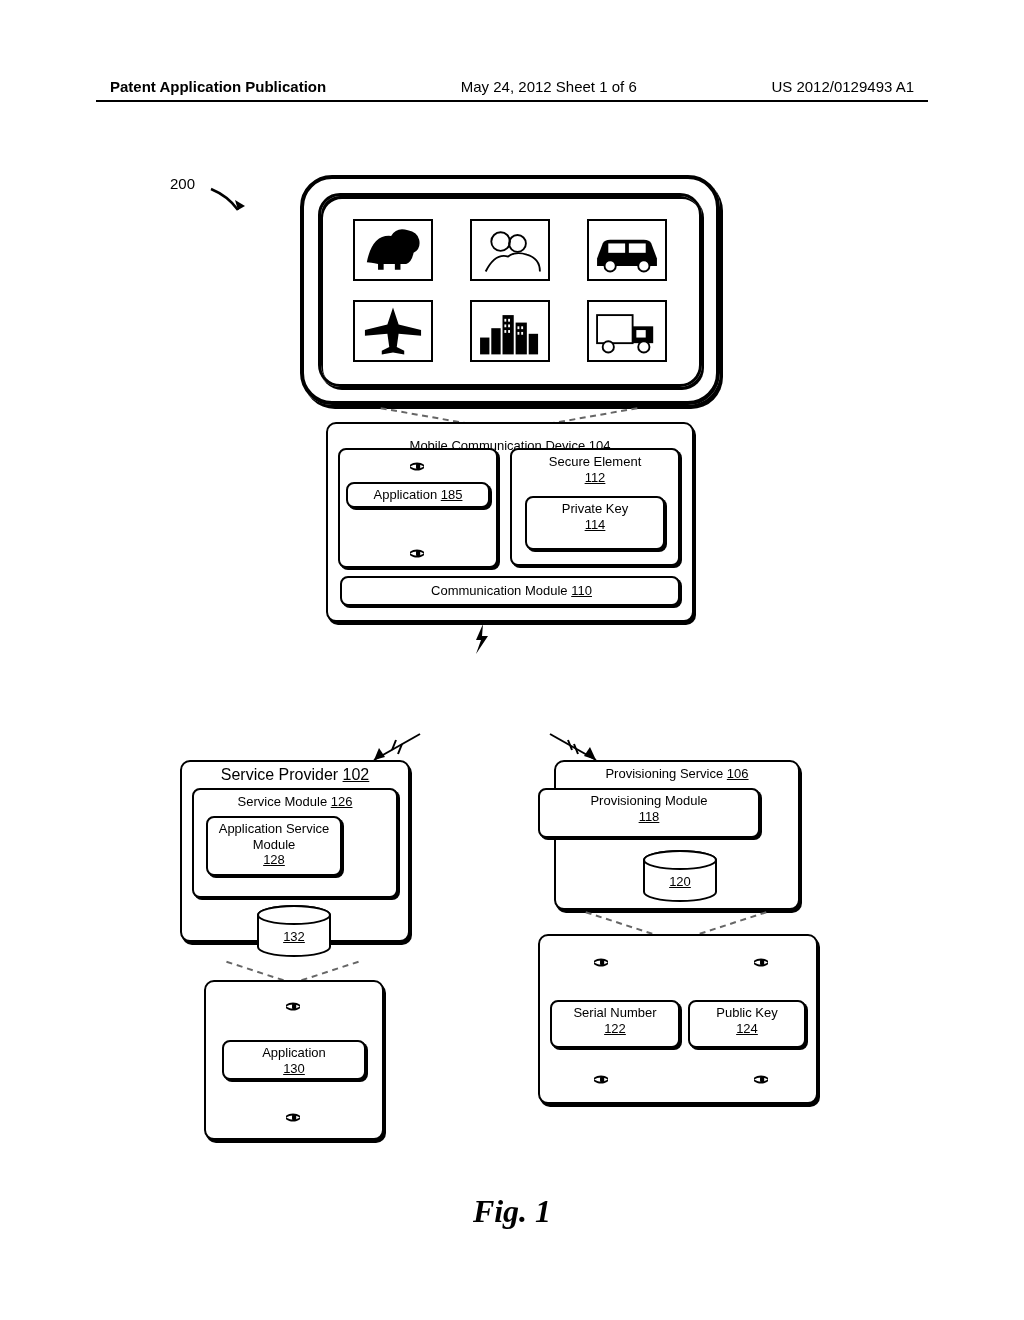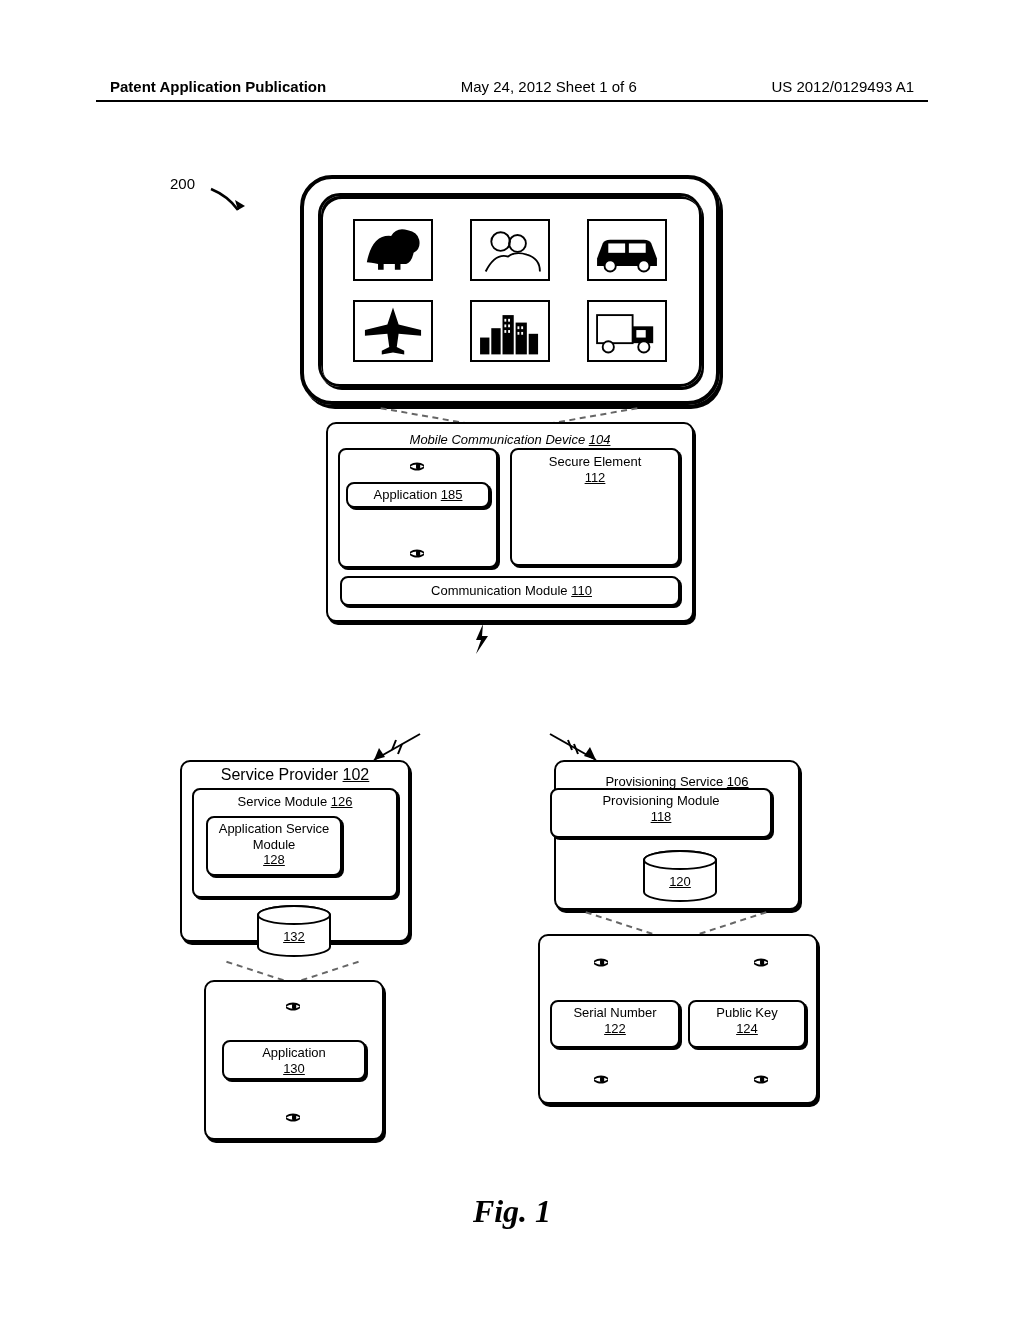--- a/index.html
+++ b/index.html
@@ -176,21 +176,21 @@
   .cyl132 { position: absolute; top: 755px; left: 254px; width: 80px; height: 54px; }
   .cyl { position: absolute; }
   .cyl svg { width: 100%; height: 100%; display:block; }
   .cyl .cyltxt { position: absolute; left:0; right:0; top: 45%; text-align:center; font-size: 13px; }
 
   .sp-detail { top: 830px; left: 204px; width: 180px; height: 160px; }
   .app130 { top: 890px; left: 222px; width: 144px; height: 40px; }
 
   
   .ps { top: 610px; left: 554px; width: 246px; height: 150px; }
-  .pm118 { top: 638px; left: 550px; width: 222px; height: 50px; }
+  .pm118 { top: 638px; left: 538px; width: 222px; height: 50px; }
   .cyl120 { position: absolute; top: 700px; left: 640px; width: 80px; height: 54px; }
   .ps-detail { top: 784px; left: 538px; width: 280px; height: 170px; }
   .sn122 { top: 850px; left: 550px; width: 130px; height: 48px; }
   .pk124 { top: 850px; left: 688px; width: 118px; height: 48px; }
 
   
   .dashline {
     position: absolute;
     border-top: 2px dashed #666;
     height: 0;
@@ -273,39 +273,45 @@
             <circle cx="58" cy="48" r="6" fill="#fff" stroke="#000" stroke-width="2"></circle>
           </svg>
       </div>
     </div>
   </div>
 
   <div class="dashline" style="top:265px;left:380px;width:90px;transform:rotate(10deg);"></div>
   <div class="dashline" style="top:265px;left:548px;width:90px;transform:rotate(-10deg);"></div>
 
   <div class="box mcd">
-    <div class="lbl" style="padding-top:8px;font-style:italic;">
+    <div class="lbl" style="padding-top:14px;">
       <span>Mobile Communication Device </span><span class="underline">104</span>
     </div>
   </div>
 
   <div class="box inner appcol">
     <div style="position:absolute;top:6px;left:50%;transform:translateX(-50%) rotate(90deg);font-weight:bold;font-size:15px;letter-spacing:-4px;">(•••)</div>
     <div style="position:absolute;bottom:6px;left:50%;transform:translateX(-50%) rotate(90deg);font-weight:bold;font-size:15px;letter-spacing:-4px;">(•••)</div>
   </div>
   <div class="box inner app116">
     <div class="lbl">
       <span>Application </span><span class="underline">185</span>
     </div>
   </div>
 
   <div class="box inner secure-el">
     <div class="lbl" style="padding-top:4px;">
       <span>Secure Element</span><br>
       <span class="underline">112</span>
+    </div>
+  </div>
+  <div class="box inner privkey">
+    <div class="lbl">
+      <span>Private Key</span><br>
+      <span class="underline">114</span>
     </div>
   </div>
   <div class="box inner comm110">
     <div class="lbl" style="padding-top:5px;padding-left:8px;">
       <span>Communication Module </span><span class="underline">110</span>
     </div>
   </div>
 
   <svg style="position:absolute;top:474px;left:472px;width:20px;height:30px;" viewBox="0 0 20 30">
       <path d="M11 0 l-7 16 l5 0 l-5 14 l12 -18 l-6 0 z" fill="#000"></path>
@@ -356,21 +362,21 @@
     <div style="position:absolute;bottom:14px;left:50%;transform:translateX(-50%) rotate(90deg);font-weight:bold;font-size:15px;letter-spacing:-4px;">(•••)</div>
   </div>
   <div class="box inner app130">
     <div class="lbl">
       <span>Application</span><br>
       <span class="underline">130</span>
     </div>
   </div>
 
   <div class="box ps">
-    <div class="lbl" style="padding-top:12px;">
+    <div class="lbl" style="padding-top:4px;">
       <span>Provisioning Service </span><span class="underline">106</span>
     </div>
   </div>
   <div class="box inner pm118">
     <div class="lbl">
       <span>Provisioning Module</span><br>
       <span class="underline">118</span>
     </div>
   </div>
   <div class="cyl cyl120">

